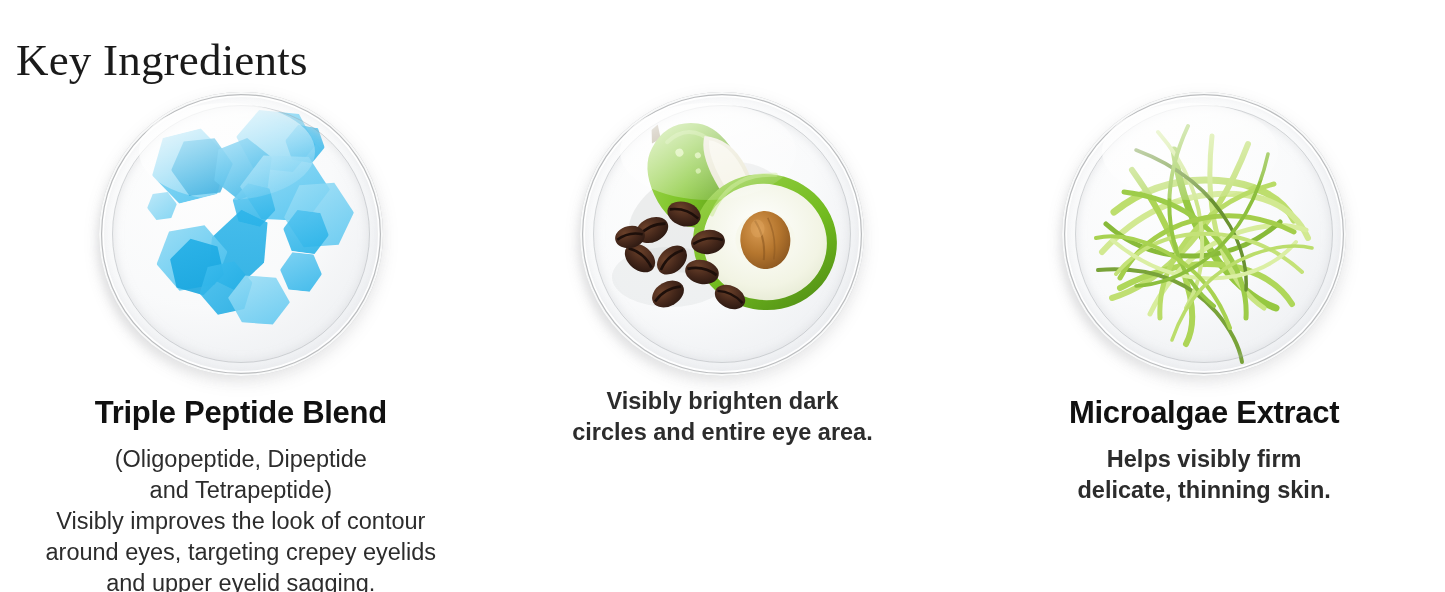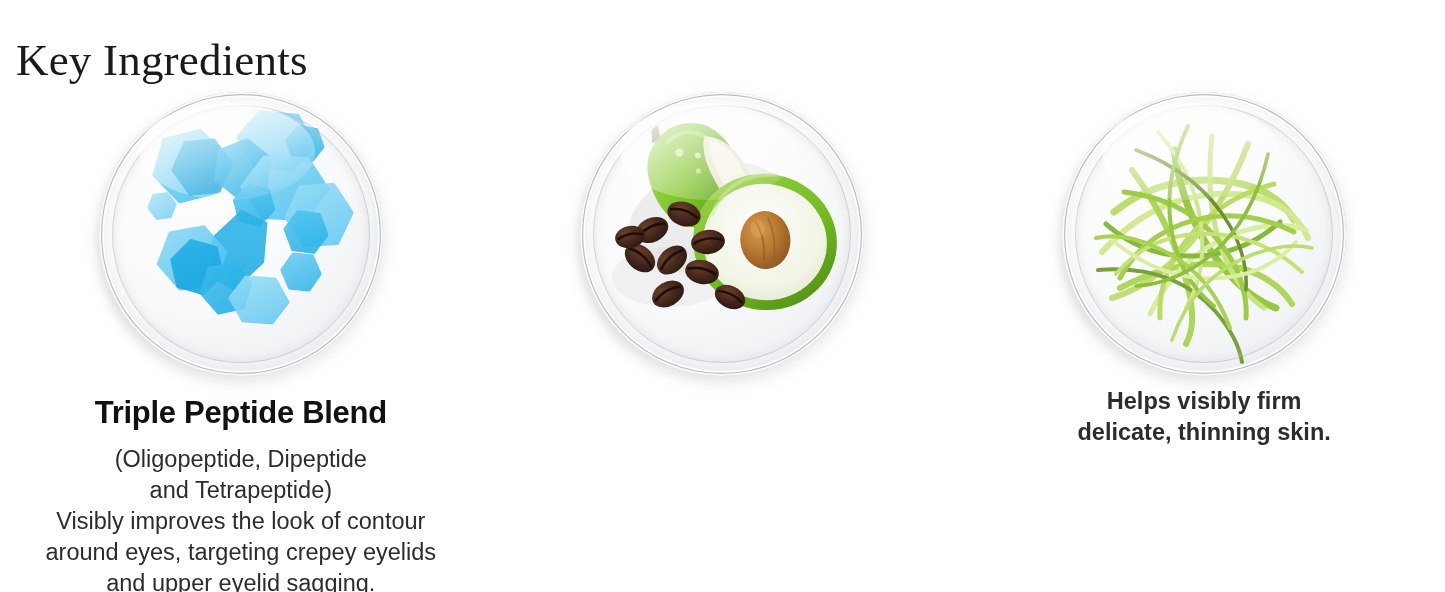--- a/index.html
+++ b/index.html
@@ -283,20 +283,22 @@
                 <ellipse cx="50" cy="145" rx="15" ry="11" fill="url(#beanG)"></ellipse>
                 <path d="M37 145 q13 -6 26 0" stroke="#1d0f0a" stroke-width="2.4" fill="none"></path>
               </g>
             </g>
           </svg>
         </div>
         <div class="dish-inner-ring"></div>
         <div class="dish-gloss"></div>
       </div>
     </div>
+    <div class="ing-sub narrow">Visibly brighten dark
+circles and entire eye area.</div>
   </div>
 
   <div class="col">
     <div class="dish-wrap">
       <div class="dish-shadow"></div>
       <div class="dish">
         <div class="dish-content">
           <svg class="algae-svg" viewBox="0 0 284 284">
             <g fill="none" stroke-linecap="round" opacity="0.93">
               <path d="M52 120 q50 -40 118 -30 q46 8 62 38" stroke="#b9dc62" stroke-width="7"></path>
@@ -320,17 +322,18 @@
               <path d="M168 236 q-20 -56 -72 -80 q-34 -16 -62 -10" stroke="#a2cf44" stroke-width="4"></path>
               <path d="M206 62 q-16 72 -66 108 q-32 22 -66 24" stroke="#85bb2f" stroke-width="3.5"></path>
               <path d="M110 248 q22 -64 82 -86 q34 -12 58 -6" stroke="#b6db60" stroke-width="3.5"></path>
             </g>
           </svg>
         </div>
         <div class="dish-inner-ring"></div>
         <div class="dish-gloss"></div>
       </div>
     </div>
+    <div class="ing-title">Microalgae Extract</div>
     <div class="ing-sub narrow">Helps visibly firm
 delicate, thinning skin.</div>
   </div>
 
 </div>
 
 </body></html>

